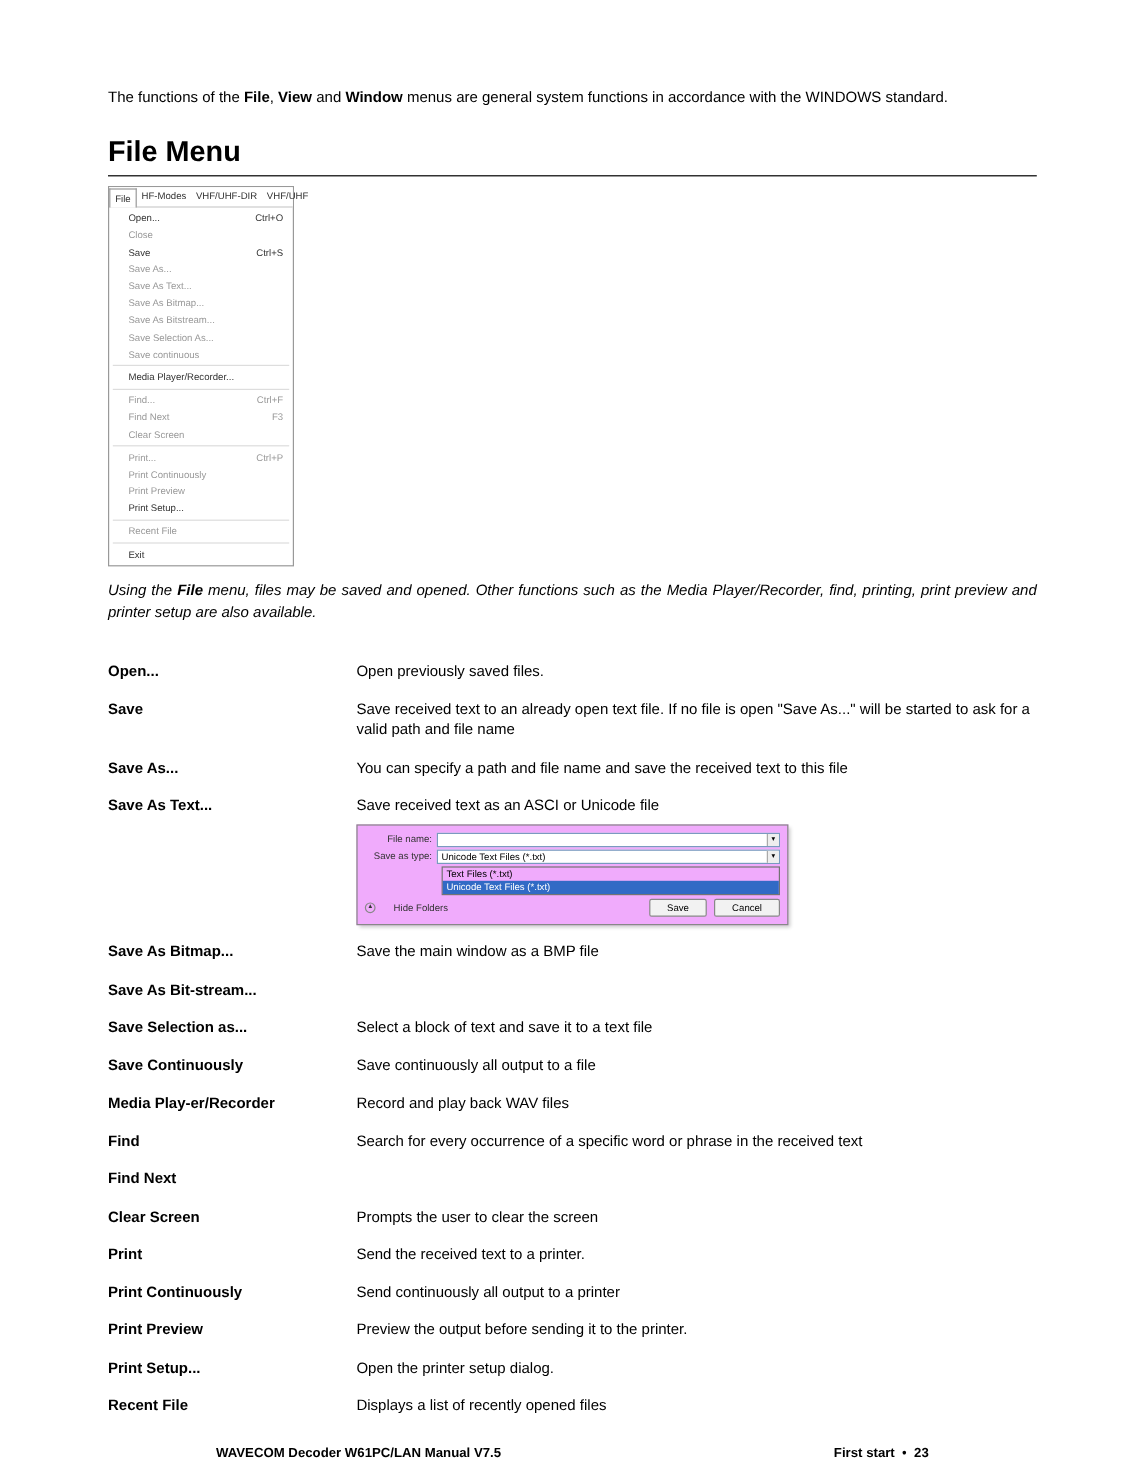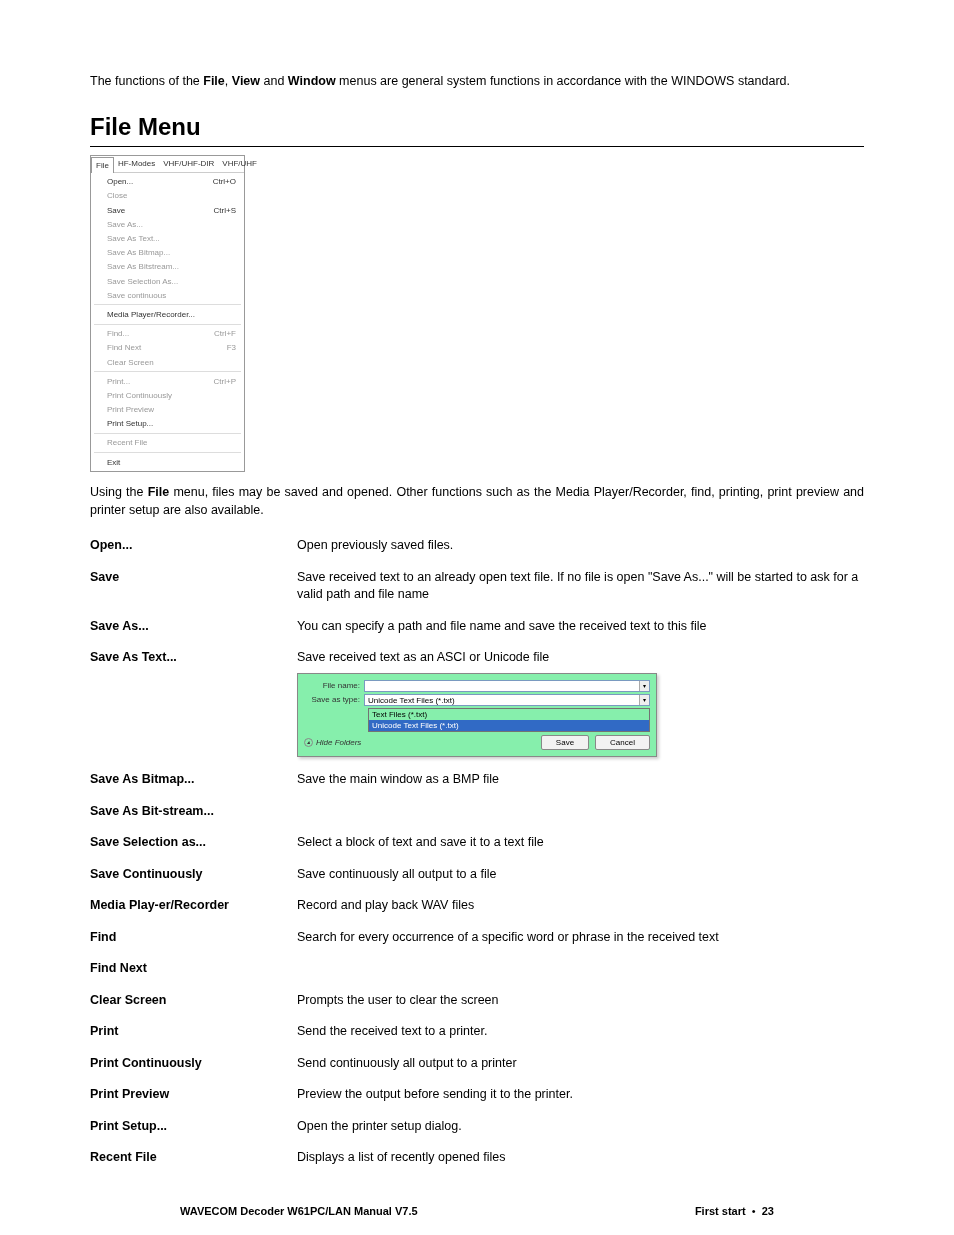--- a/index.html
+++ b/index.html
@@ -49,36 +49,36 @@
   }
   .menu-items { padding: 2px 0; }
   .menu-row {
     display: flex;
     justify-content: space-between;
     padding: 1.5px 8px 1.5px 16px;
     color: #333;
   }
   .menu-row.disabled { color: #999; }
   .menu-sep { border-top: 1px solid #ddd; margin: 2px 3px; }
-  .para-after { text-align: justify; margin: 10px 0 18px 0; }
+  .para-after { text-align: justify; margin: 10px 0 32px 0; font-style: italic; }
   
   .def-table { display: flex; flex-direction: column; gap: 0; }
   .def-row { display: flex; align-items: flex-start; margin-bottom: 14px; }
   .def-term {
     width: 163px;
     flex-shrink: 0;
     font-weight: bold;
     padding-right: 8px;
   }
   .def-desc { flex: 1; margin-left: 44px; }
   
   .saveas-box {
     width: 360px;
     border: 1px solid #888;
-    background: #86efac;
+    background: #f0abfc;
     font-family: Tahoma, sans-serif;
     font-size: 8px;
     margin-top: 6px;
     padding: 4px 6px 6px 6px;
     box-shadow: 2px 2px 3px rgba(0,0,0,0.2);
   }
   .saveas-row { display: flex; align-items: center; margin: 2px 0; }
   .saveas-label { width: 60px; text-align: right; padding-right: 4px; color: #333; }
   .saveas-field {
     flex: 1;
@@ -95,21 +95,21 @@
   }
   .saveas-field .val { padding: 0 3px; font-size: 8px; color: #000; line-height: 12px; }
   .dropdown-list {
     margin-left: 64px;
     border: 1px solid #737373;
     font-size: 8px;
   }
   .dropdown-list .opt { padding: 0 3px; line-height: 11px; }
   .dropdown-list .opt.sel { background: #316ac5; color: #fff; }
   .saveas-bottom { display: flex; align-items: center; margin-top: 3px; }
-  .hide-folders { display: flex; align-items: center; gap: 3px; font-size: 8px; color: #333; font-style: italic; }
+  .hide-folders { display: flex; align-items: center; gap: 15px; font-size: 8px; color: #333; }
   .hide-folders .circle {
     width: 9px; height: 9px;
     border: 1px solid #888; border-radius: 50%;
     display: flex; align-items: center; justify-content: center; font-size: 6px;
   }
   .saveas-buttons { margin-left: auto; display: flex; gap: 6px; }
   .saveas-btn {
     border: 1px solid #888; background: #f2f2f2;
     font-size: 8px; padding: 1px 14px; border-radius: 2px;
   }

